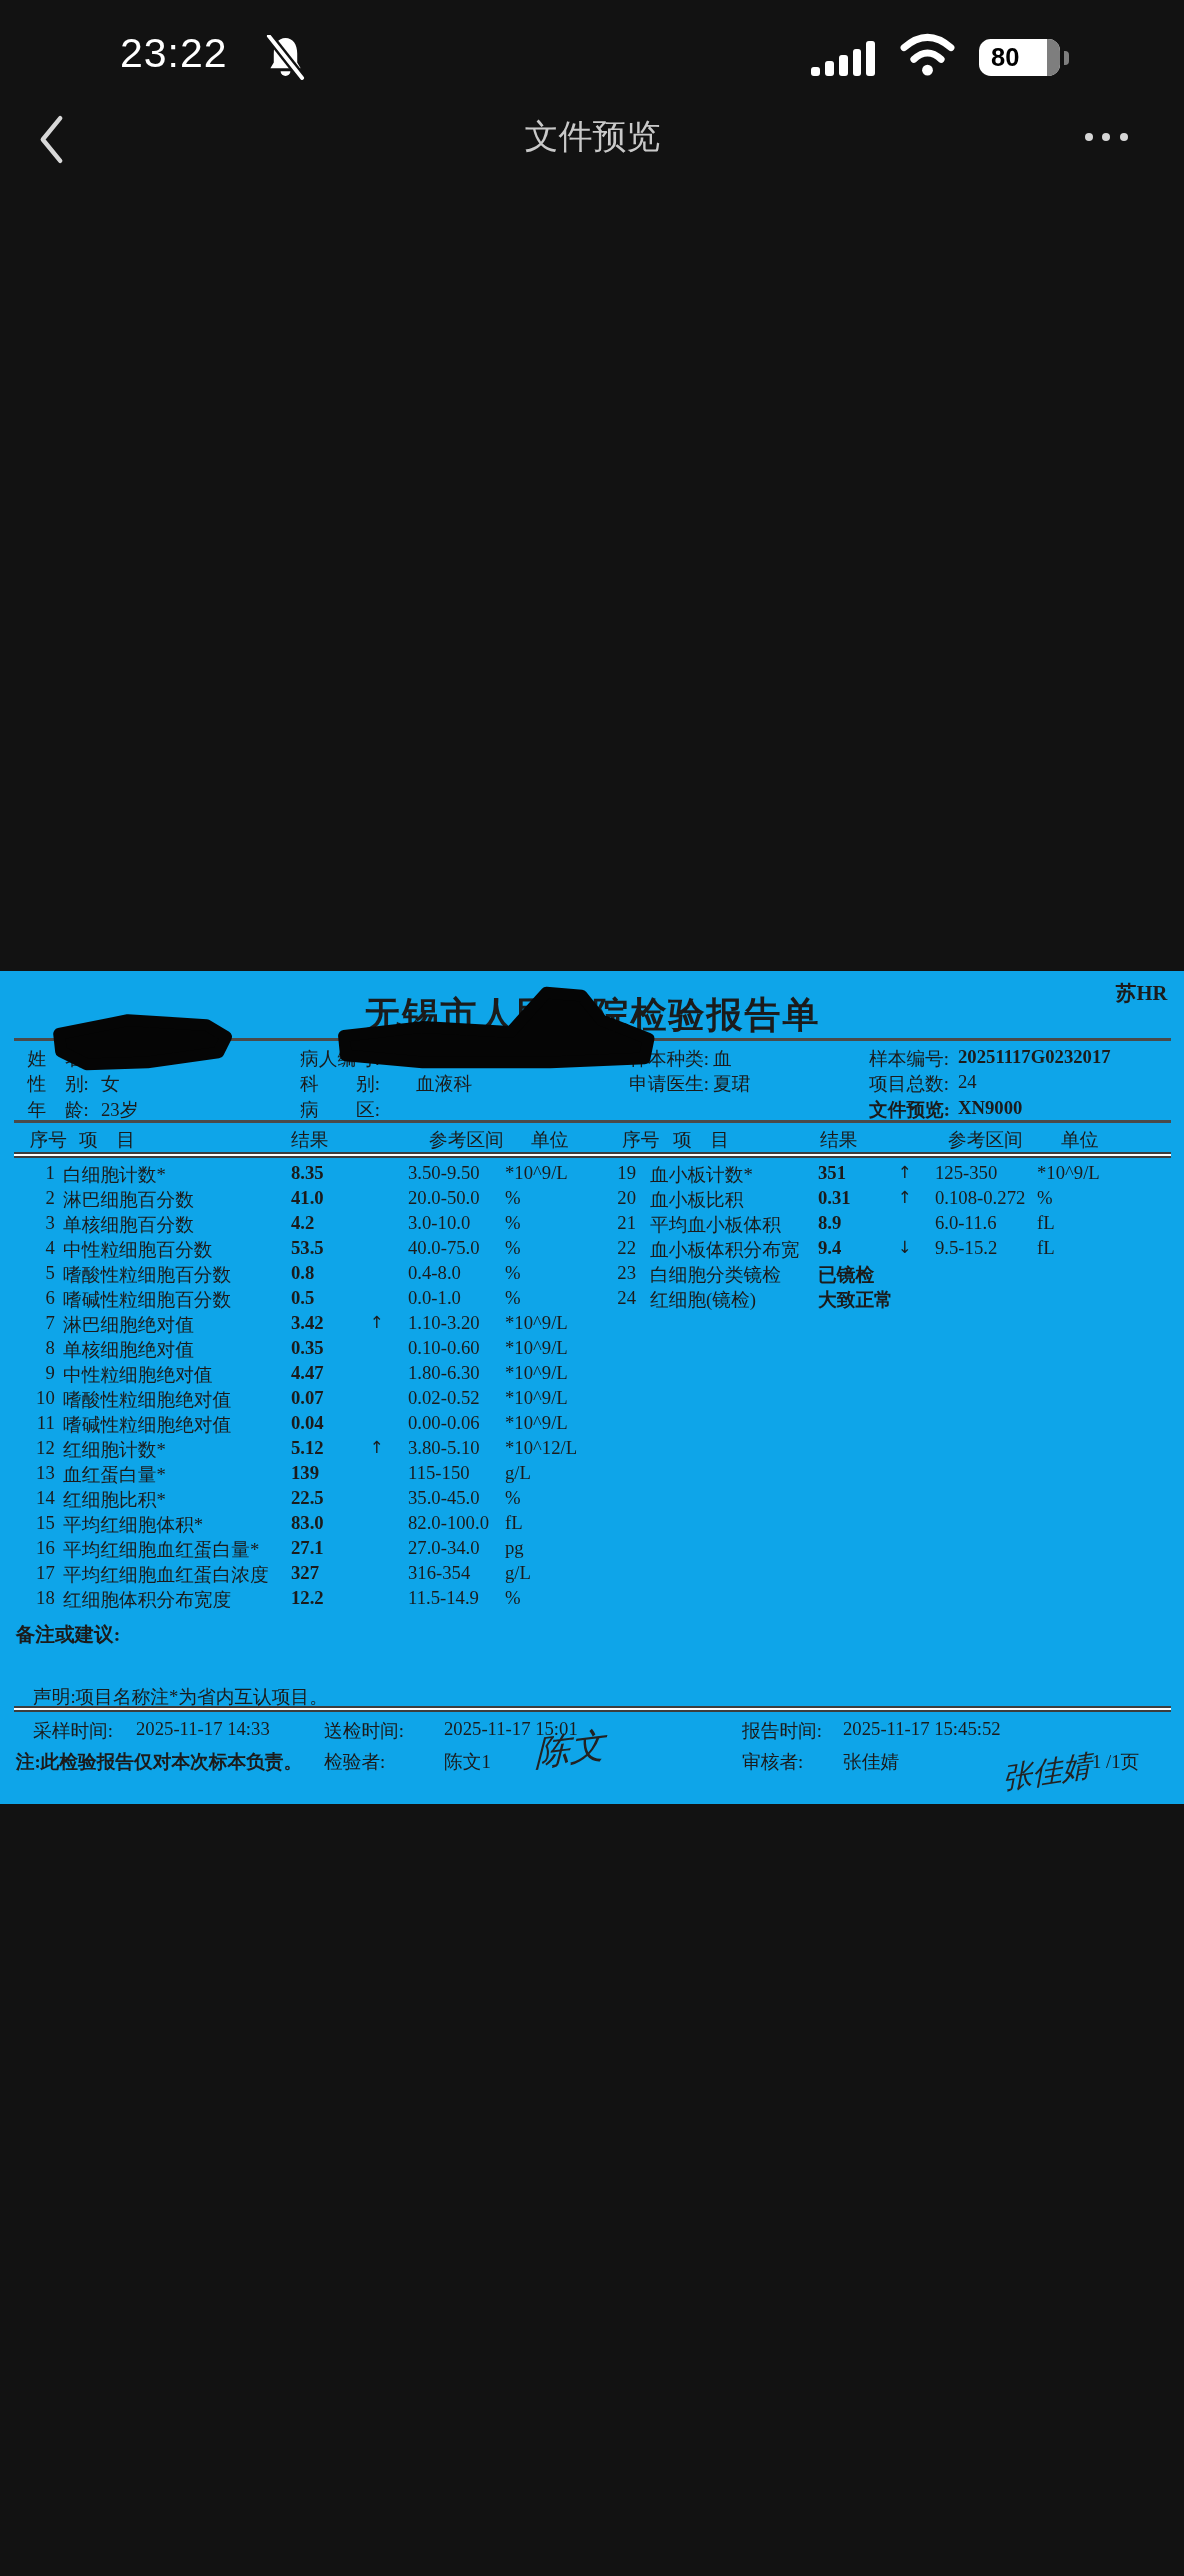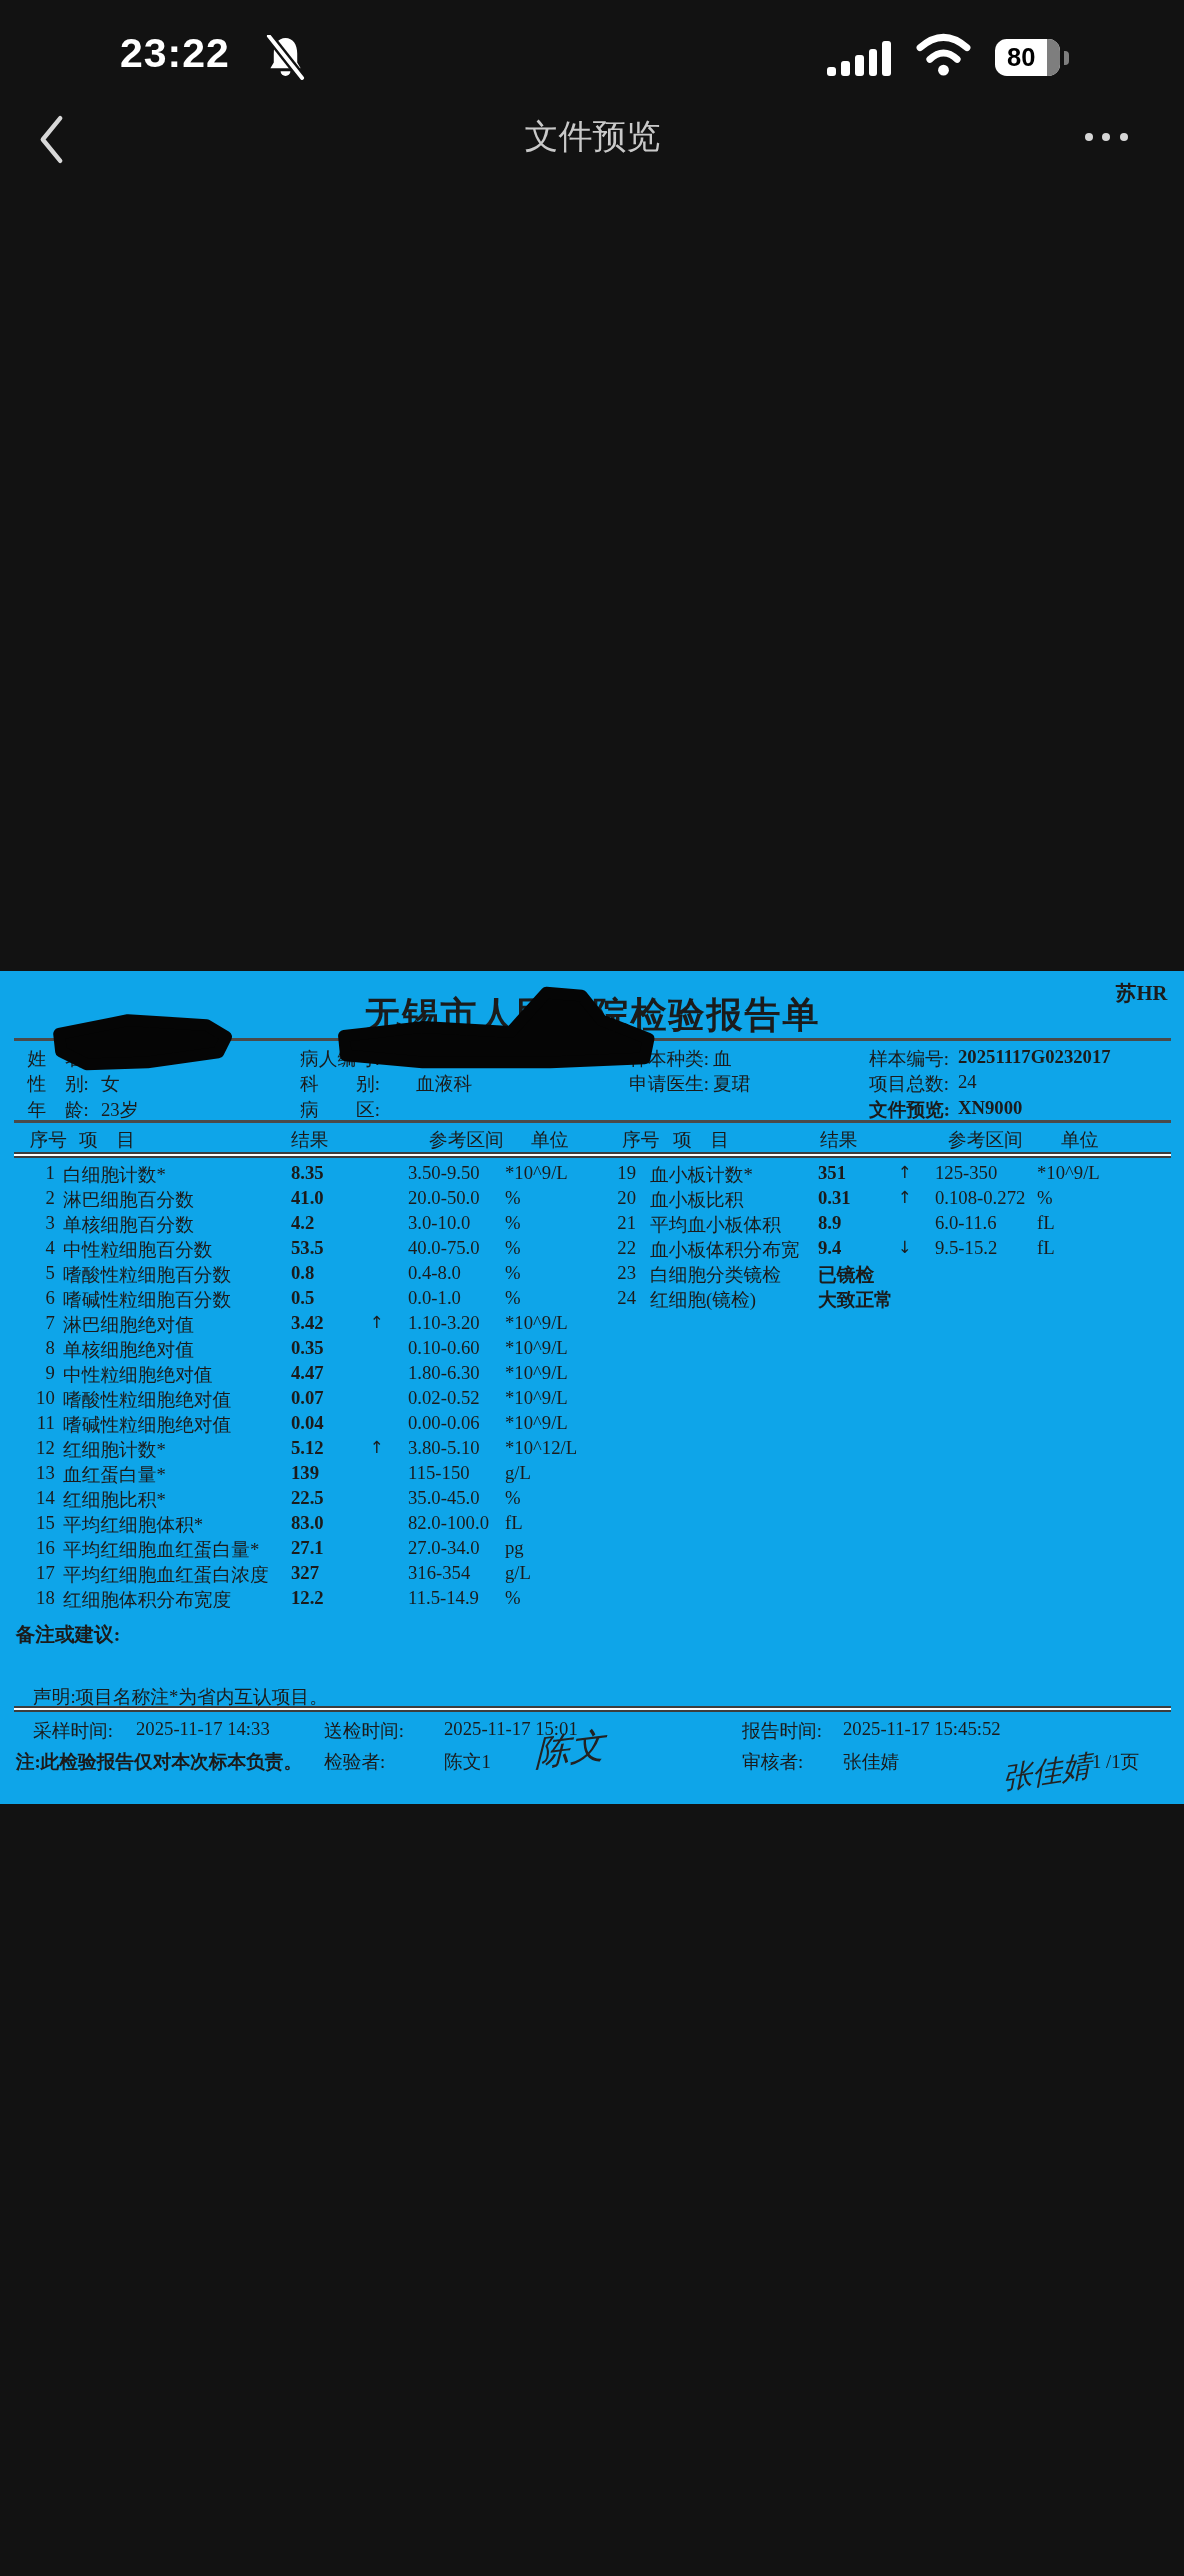--- a/index.html
+++ b/index.html
@@ -1,25 +1,25 @@
 <!DOCTYPE html>
 <html><head>
 <meta charset="utf-8">
 <style>
   html,body{margin:0;padding:0;background:#121212;}
   #screen{position:relative;width:1185px;height:2576px;background:#121212;overflow:hidden;
           font-family:"Liberation Sans",sans-serif;}
   
   .statusbar{position:absolute;top:0;left:0;width:100%;height:94px;}
-  .st-time{position:absolute;left:120px;top:29.5px;color:#fff;font-size:41px;font-weight:700;letter-spacing:1px;}
+  .st-time{position:absolute;left:120px;top:29.5px;color:#fff;font-size:41px;font-weight:400;letter-spacing:1px;}
   .st-bell{position:absolute;left:265px;top:35px;}
   .st-right{position:absolute;right:116px;top:33px;display:flex;align-items:flex-end;gap:21.6px;height:43px;}
   .sigbars{display:flex;align-items:flex-end;gap:4.9px;height:37px;}
   .sigbars i{display:block;width:8.8px;background:#fff;border-radius:2.9px;}
-  .battery{position:relative;width:65px;height:37px;border-radius:11.8px;background:#fff;overflow:hidden;}
+  .battery{position:relative;width:81px;height:37px;border-radius:11.8px;background:#fff;overflow:hidden;}
   .battery .dep{position:absolute;right:0;top:0;width:12.8px;height:100%;background:#7e7e7e;}
   .battery .pct{position:absolute;left:0;top:0;width:52px;height:100%;display:flex;align-items:center;justify-content:center;
                 color:#000;font-size:25.5px;font-weight:700;}
   .batnub{width:4.9px;height:14.7px;background:#7e7e7e;border-radius:0 3.9px 3.9px 0;margin-left:-17.7px;margin-bottom:10.8px;}
   
   .navbar{position:absolute;top:94px;left:0;width:100%;height:88px;}
   .nav-back{position:absolute;left:35px;top:17.7px;width:39px;height:55px;cursor:pointer;}
   .nav-title{position:absolute;left:0;top:19.6px;width:100%;text-align:center;color:#c9c9c9;font-size:34px;font-weight:500;}
   .nav-menu{position:absolute;right:57px;top:23.6px;display:flex;gap:9.8px;align-items:center;height:39px;cursor:pointer;}
   .nav-menu i{width:7.9px;height:7.9px;border-radius:50%;background:#d6d6d6;display:block;}

